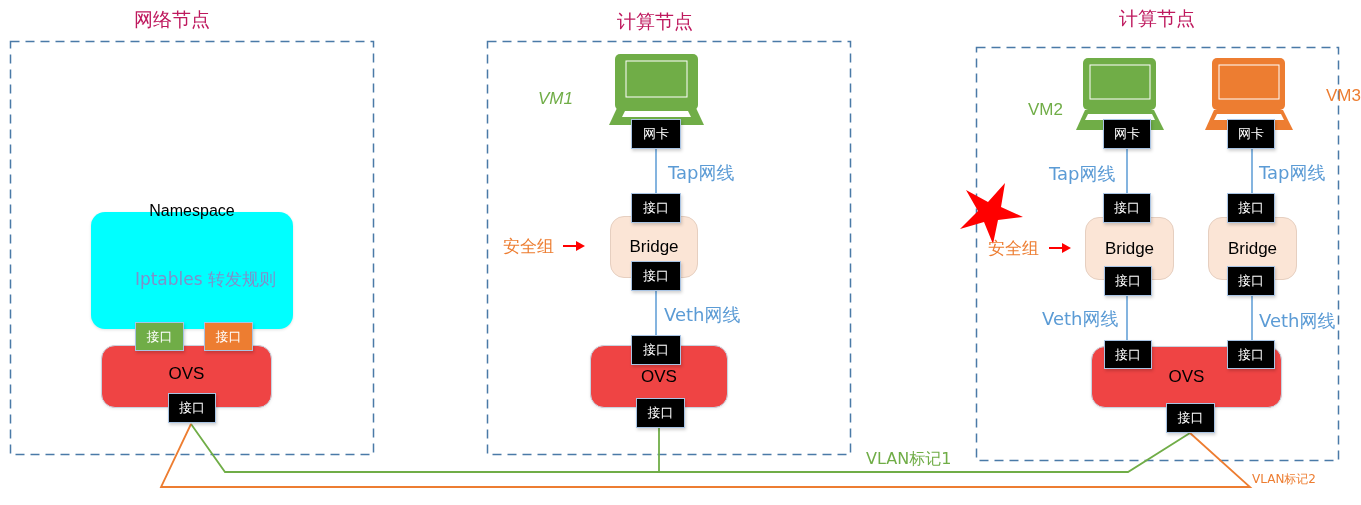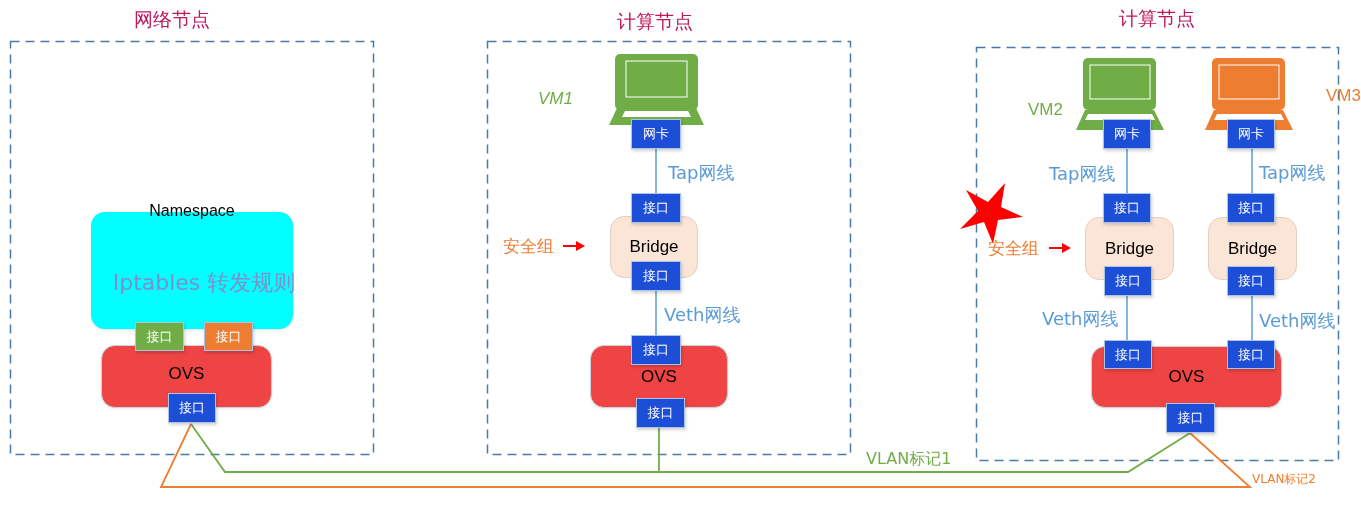--- a/index.html
+++ b/index.html
@@ -1,20 +1,20 @@
 <!DOCTYPE html>
 <html><head>
 <meta charset="utf-8">
 <style>
   html, body { margin:0; padding:0; background:#ffffff; }
   body { width:1361px; height:505px; position:relative; overflow:hidden;
          font-family:"Liberation Sans","DejaVu Sans",sans-serif; }
   .abs { position:absolute; }
   .node-title { color:#be185d; font-size:19px; text-align:center; white-space:nowrap; }
-  .port { position:absolute; background:#1d4ed8; color:#ffffff; font-size:13px;
+  .port { position:absolute; background:#000000; color:#ffffff; font-size:13px;
           display:flex; align-items:center; justify-content:center;
           border:1px solid #a9c4e4; box-sizing:border-box;
           box-shadow:1px 2px 3px rgba(0,0,0,0.18); font-family:"DejaVu Sans",sans-serif; }
   .port.green { background:#70ad47; }
   .port.orange { background:#ed7d31; }
   .ovs { position:absolute; background:#ef4444; border:1px solid #c9d3df; border-radius:14px;
          display:flex; align-items:center; justify-content:center; color:#000; font-size:17px;
          box-sizing:border-box; box-shadow:0 1px 3px rgba(0,0,0,0.08); }
   .bridge { position:absolute; background:#fbe5d6; border:1px solid #e6cfc0; border-radius:14px;
             display:flex; align-items:center; justify-content:center; color:#000; font-size:17px;
@@ -83,21 +83,21 @@
 
   <polygon points="1005,183 1001,207 1023,217 998,220 993,244 984,222 960,229 978,211 966,190 988,202" fill="#ff0000"></polygon>
 </svg>
 
 <div class="abs node-title cn" style="left:112px; top:7px; width:120px;">网络节点</div>
 <div class="abs node-title cn" style="left:595px; top:9px; width:120px;">计算节点</div>
 <div class="abs node-title cn" style="left:1097px; top:6px; width:120px;">计算节点</div>
 
 <div class="ns" style="left:91px; top:212px; width:202px; height:117px;"></div>
 <div class="abs" style="left:91px; top:202px; width:202px; text-align:center; font-size:16px; color:#000;">Namespace</div>
-<div class="abs cn" style="left:103px; top:268px; width:202px; text-align:center; font-size:22px; color:#7f8fc9;">Iptables 转发规则</div>
+<div class="abs cn" style="left:74px; top:268px; width:202px; text-align:right; font-size:17px; color:#7f8fc9;">Iptables 转发规则</div>
 <div class="ovs" style="left:101px; top:345px; width:171px; height:63px; padding-bottom:6px;">
     <span>OVS</span>
   </div>
 <div class="port green cn" style="left:135px; top:322px; width:49px; height:29px;">接口</div>
 <div class="port orange cn" style="left:204px; top:322px; width:49px; height:29px;">接口</div>
 <div class="port cn" style="left:168px; top:393px; width:48px; height:30px;">接口</div>
 
 <div class="abs label-green" style="left:538px; top:89px;font-style:italic;">VM1</div>
 <div class="port cn" style="left:631px; top:119px; width:50px; height:30px;">网卡</div>
 <div class="abs label-blue cn" style="left:668px; top:161px;">Tap网线</div>

